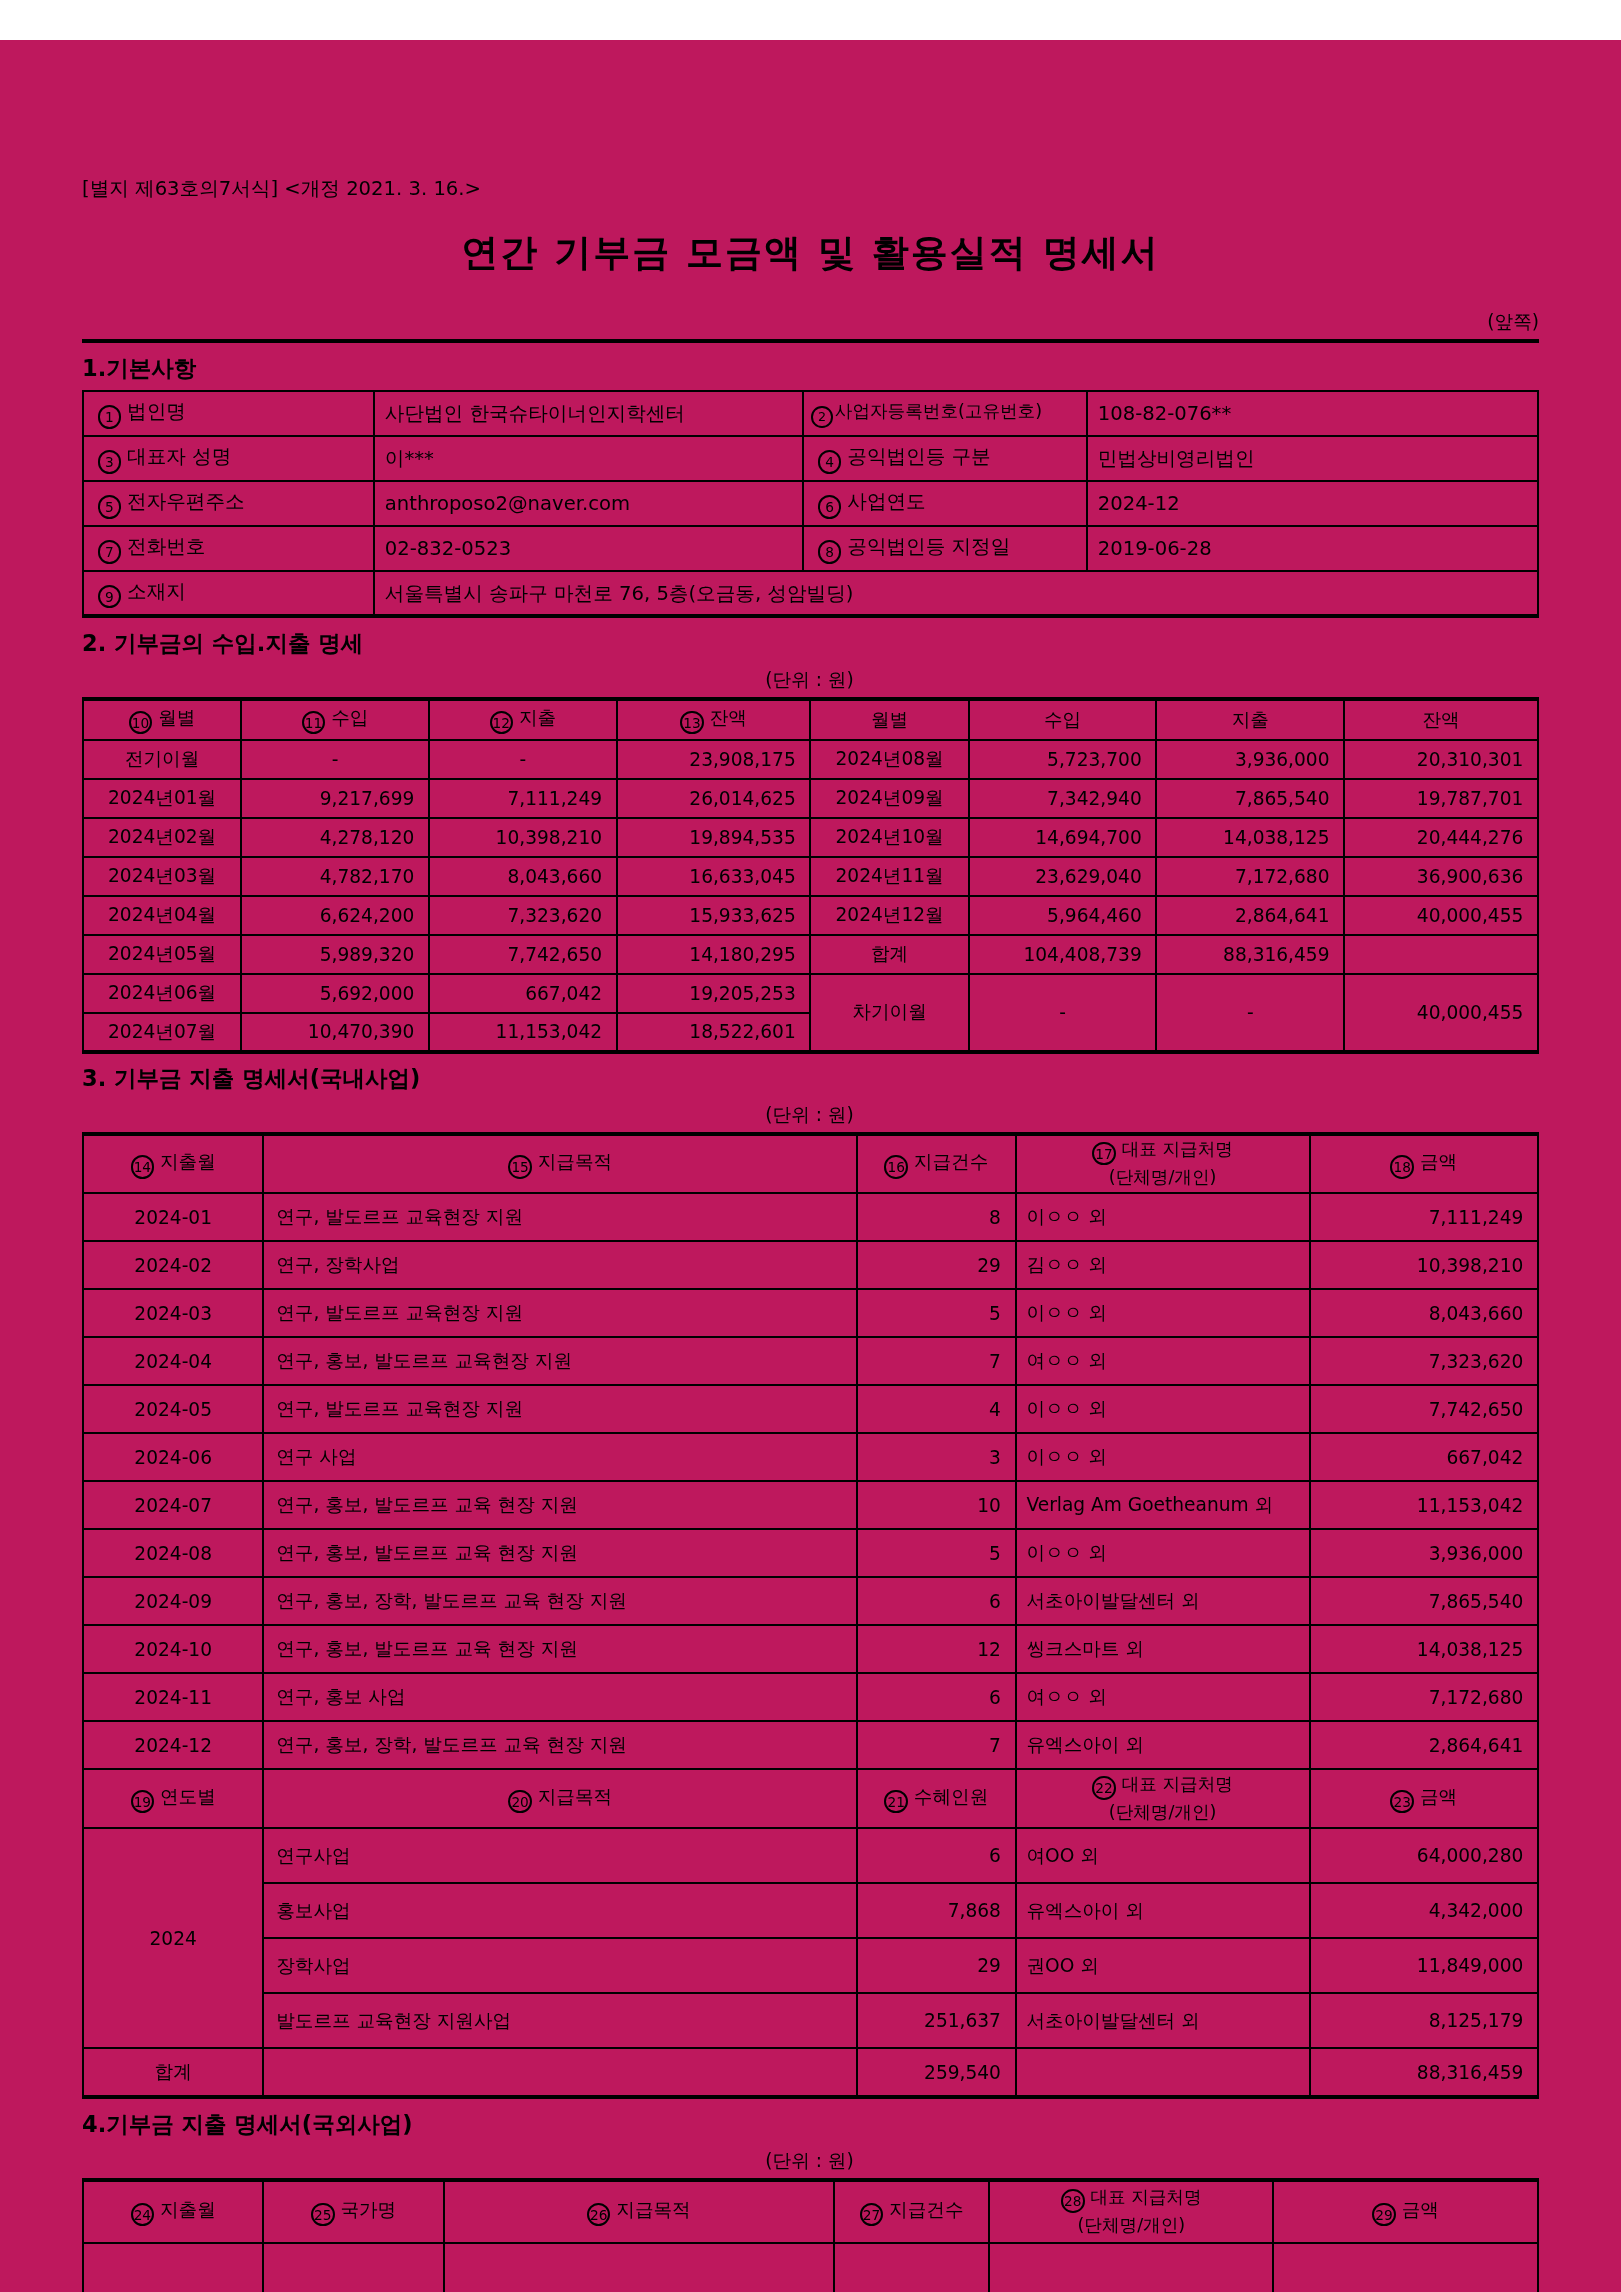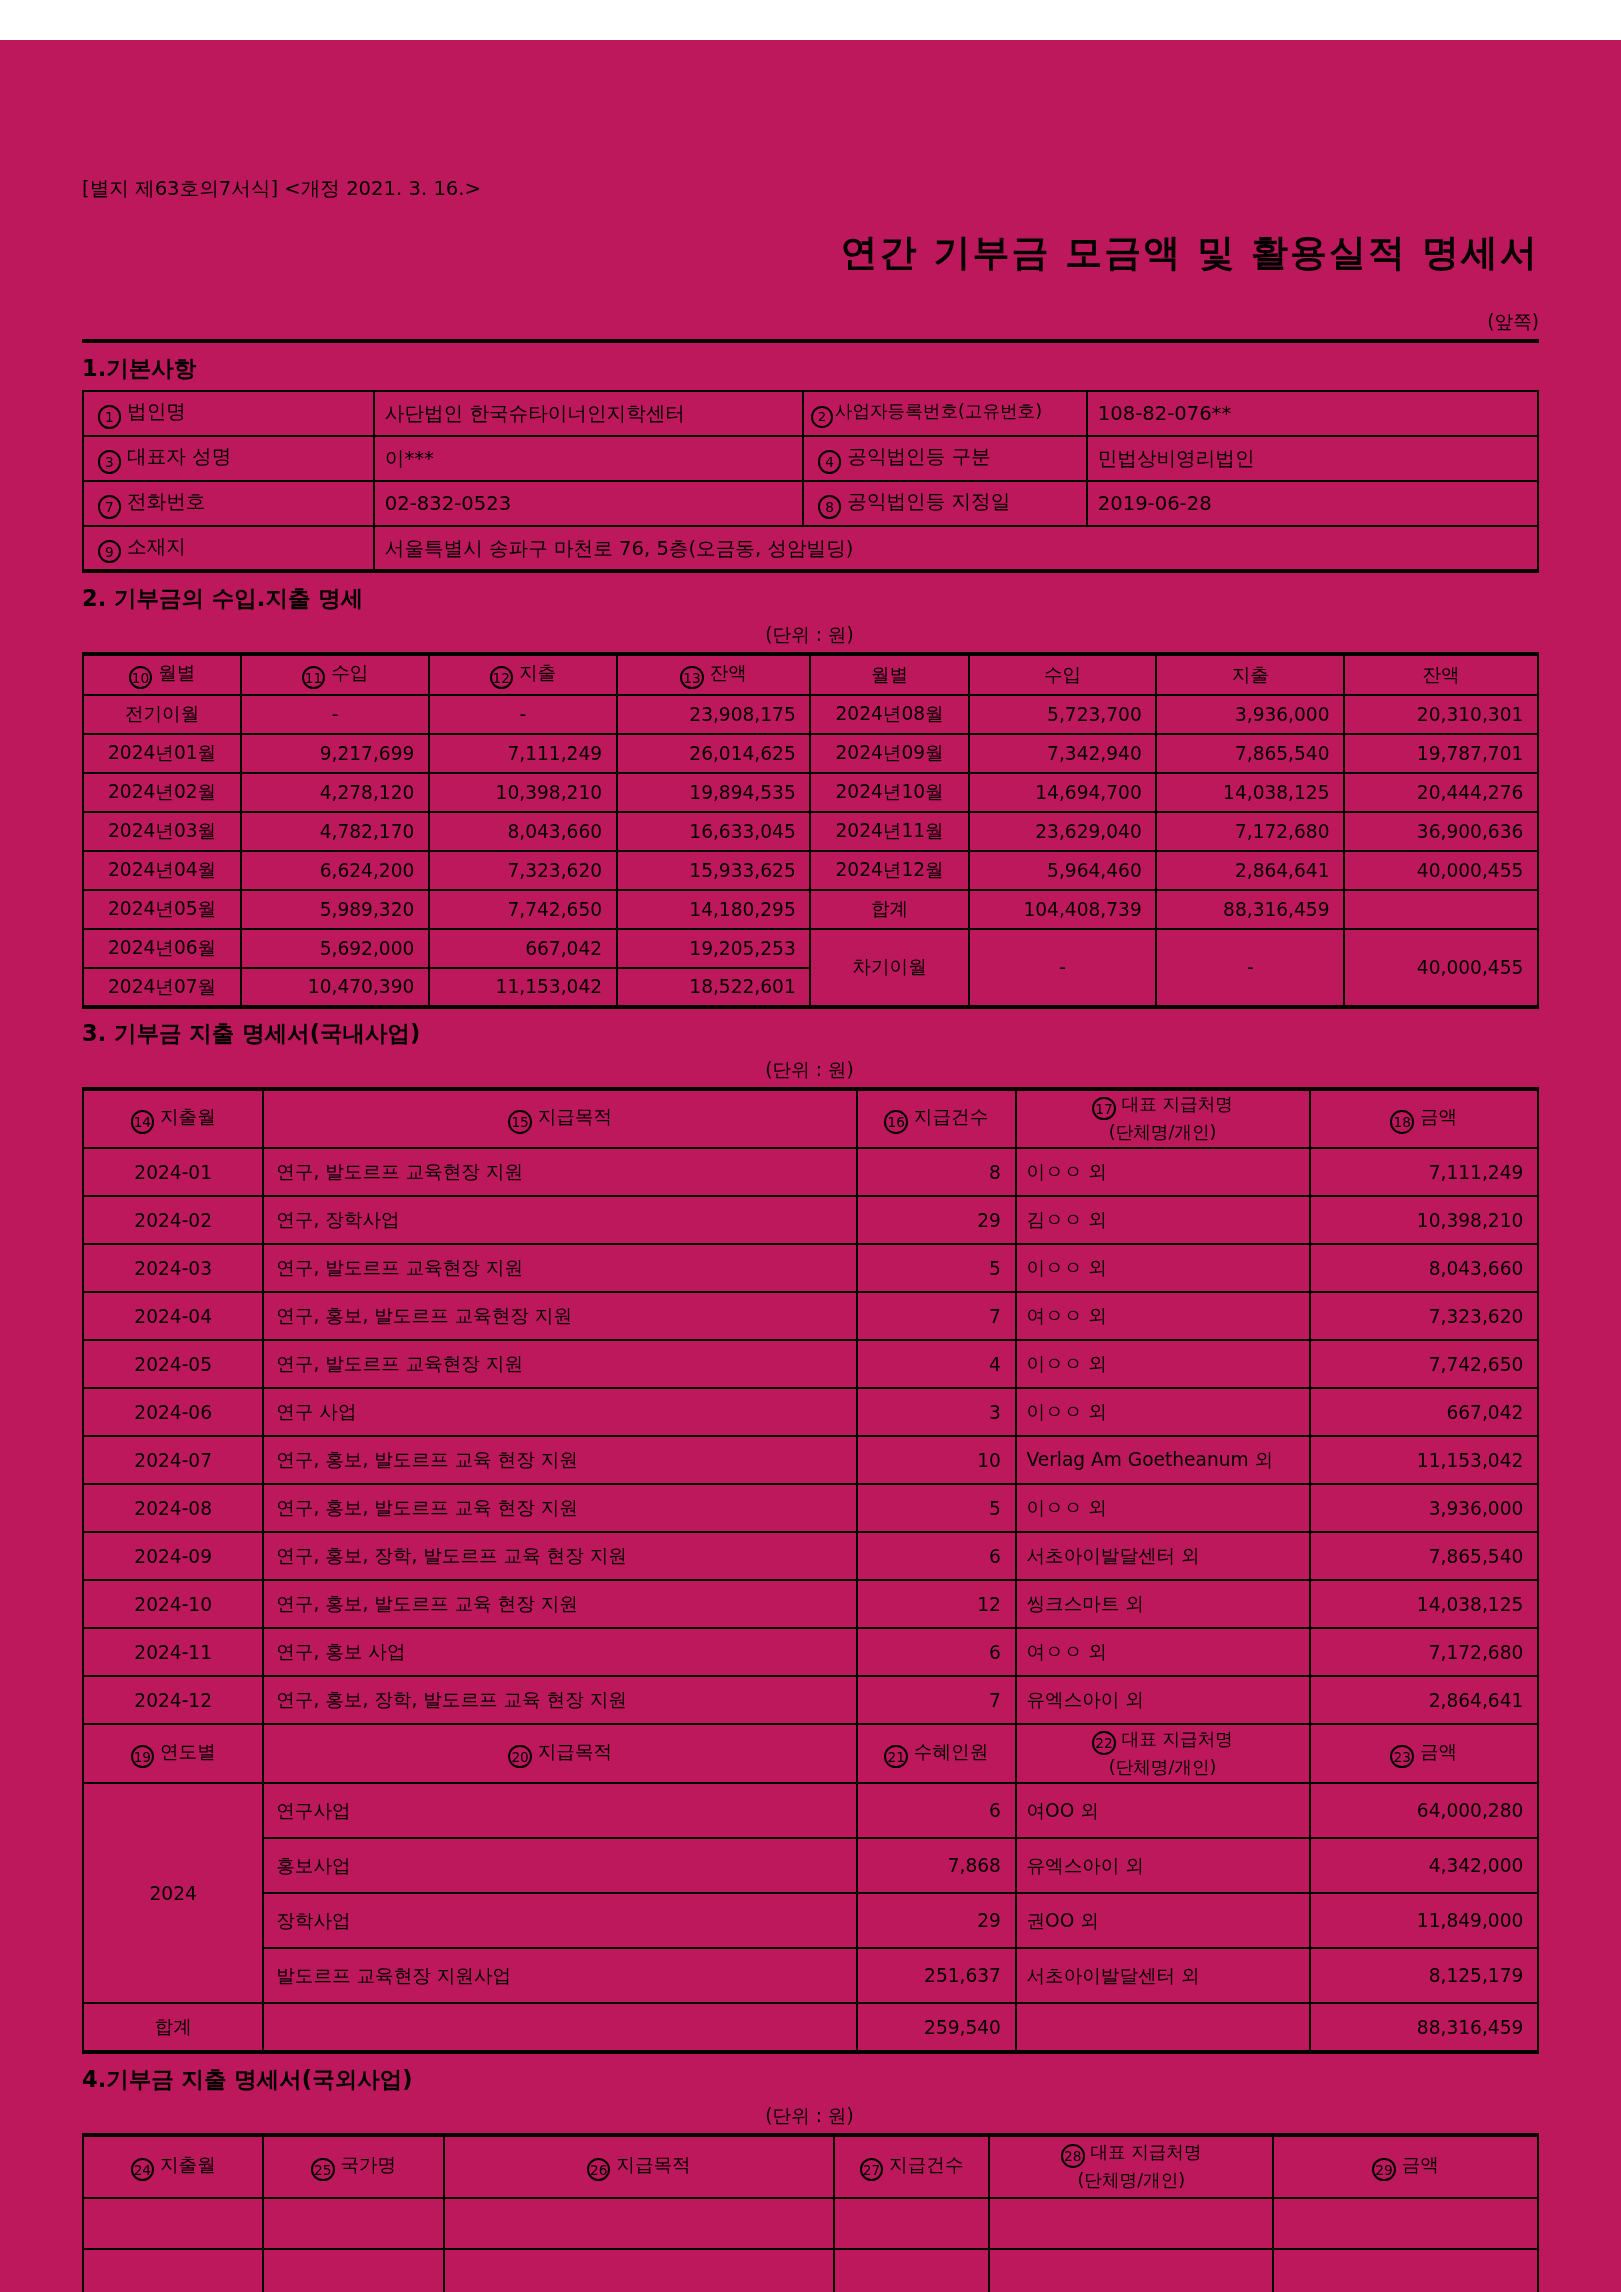--- a/index.html
+++ b/index.html
@@ -5,21 +5,21 @@
 <style>
   * { margin:0; padding:0; box-sizing:border-box; }
   html,body { background:#ffffff; }
   .sheet {
     width:1621px; height:2293px; background:#be185d; color:#000;
     padding:135px 82px 0 82px; position:relative;
     font-family:"DejaVu Sans","Liberation Sans",sans-serif;
     margin-top:40px;
   }
   .form-ref { font-size:19.6px; }
-  .title { text-align:right; font-size:37px; font-weight:bold; margin-top:25.5px; letter-spacing:2px; }
+  .title { text-align:center; font-size:37px; font-weight:bold; margin-top:25.5px; letter-spacing:2px; }
   .front-note { text-align:right; font-size:18.6px; margin-top:31px; }
   .rule { border-top:4.9px solid #000; margin-top:4.9px; }
   .sec-h { font-size:22.5px; font-weight:bold; margin-top:9.8px; }
   .unit { text-align:center; font-size:18.6px; margin:7.8px 2px 3.9px 0; }
 
   table { width:100%; border-collapse:collapse; table-layout:fixed; }
   th,td {
     border:2px solid #000; font-size:18.6px; font-weight:normal;
     padding:0 9.8px; overflow:hidden; white-space:nowrap; text-align:left;
   }
@@ -78,20 +78,26 @@
       <td class="lab"><span class="circ">1</span><span>법인명</span></td>
       <td>사단법인 한국슈타이너인지학센터</td>
       <td class="lab tight"><span class="circ">2</span><span>사업자등록번호(고유번호)</span></td>
       <td>108-82-076**</td>
     </tr>
     <tr>
       <td class="lab"><span class="circ">3</span><span>대표자 성명</span></td>
       <td>이***</td>
       <td class="lab"><span class="circ">4</span><span>공익법인등 구분</span></td>
       <td>민법상비영리법인</td>
+    </tr>
+    <tr>
+      <td class="lab"><span class="circ">5</span><span>전자우편주소</span></td>
+      <td>anthroposo2@naver.com</td>
+      <td class="lab"><span class="circ">6</span><span>사업연도</span></td>
+      <td>2024-12</td>
     </tr>
     <tr>
       <td class="lab"><span class="circ">7</span><span>전화번호</span></td>
       <td>02-832-0523</td>
       <td class="lab"><span class="circ">8</span><span>공익법인등 지정일</span></td>
       <td>2019-06-28</td>
     </tr>
     <tr>
       <td class="lab"><span class="circ">9</span><span>소재지</span></td>
       <td colspan="3">서울특별시 송파구 마천로 76, 5층(오금동, 성암빌딩)</td>

